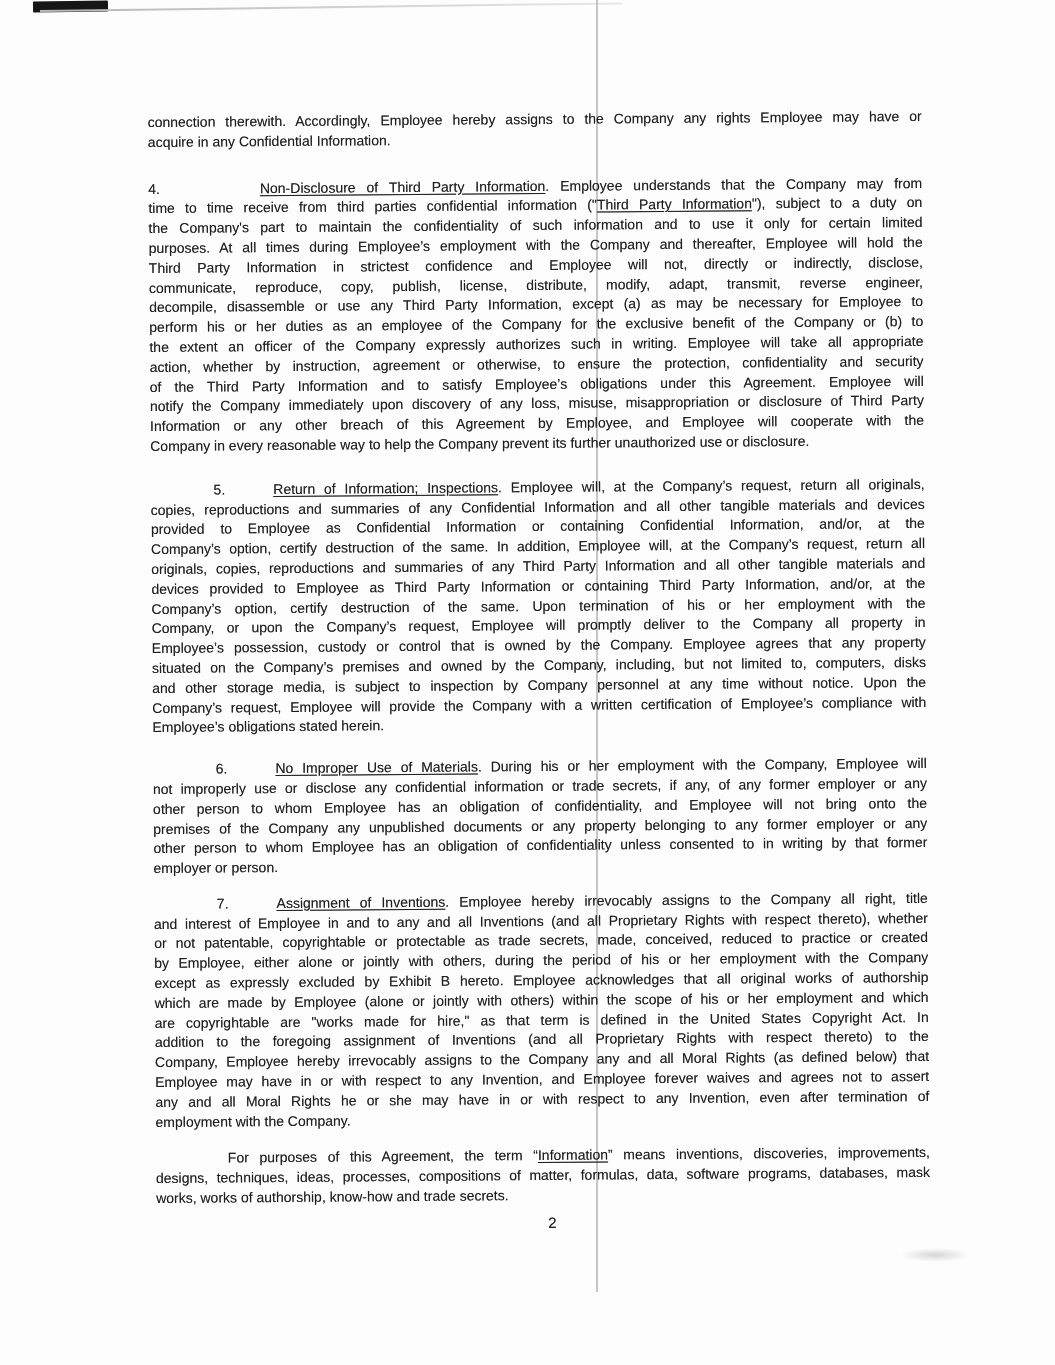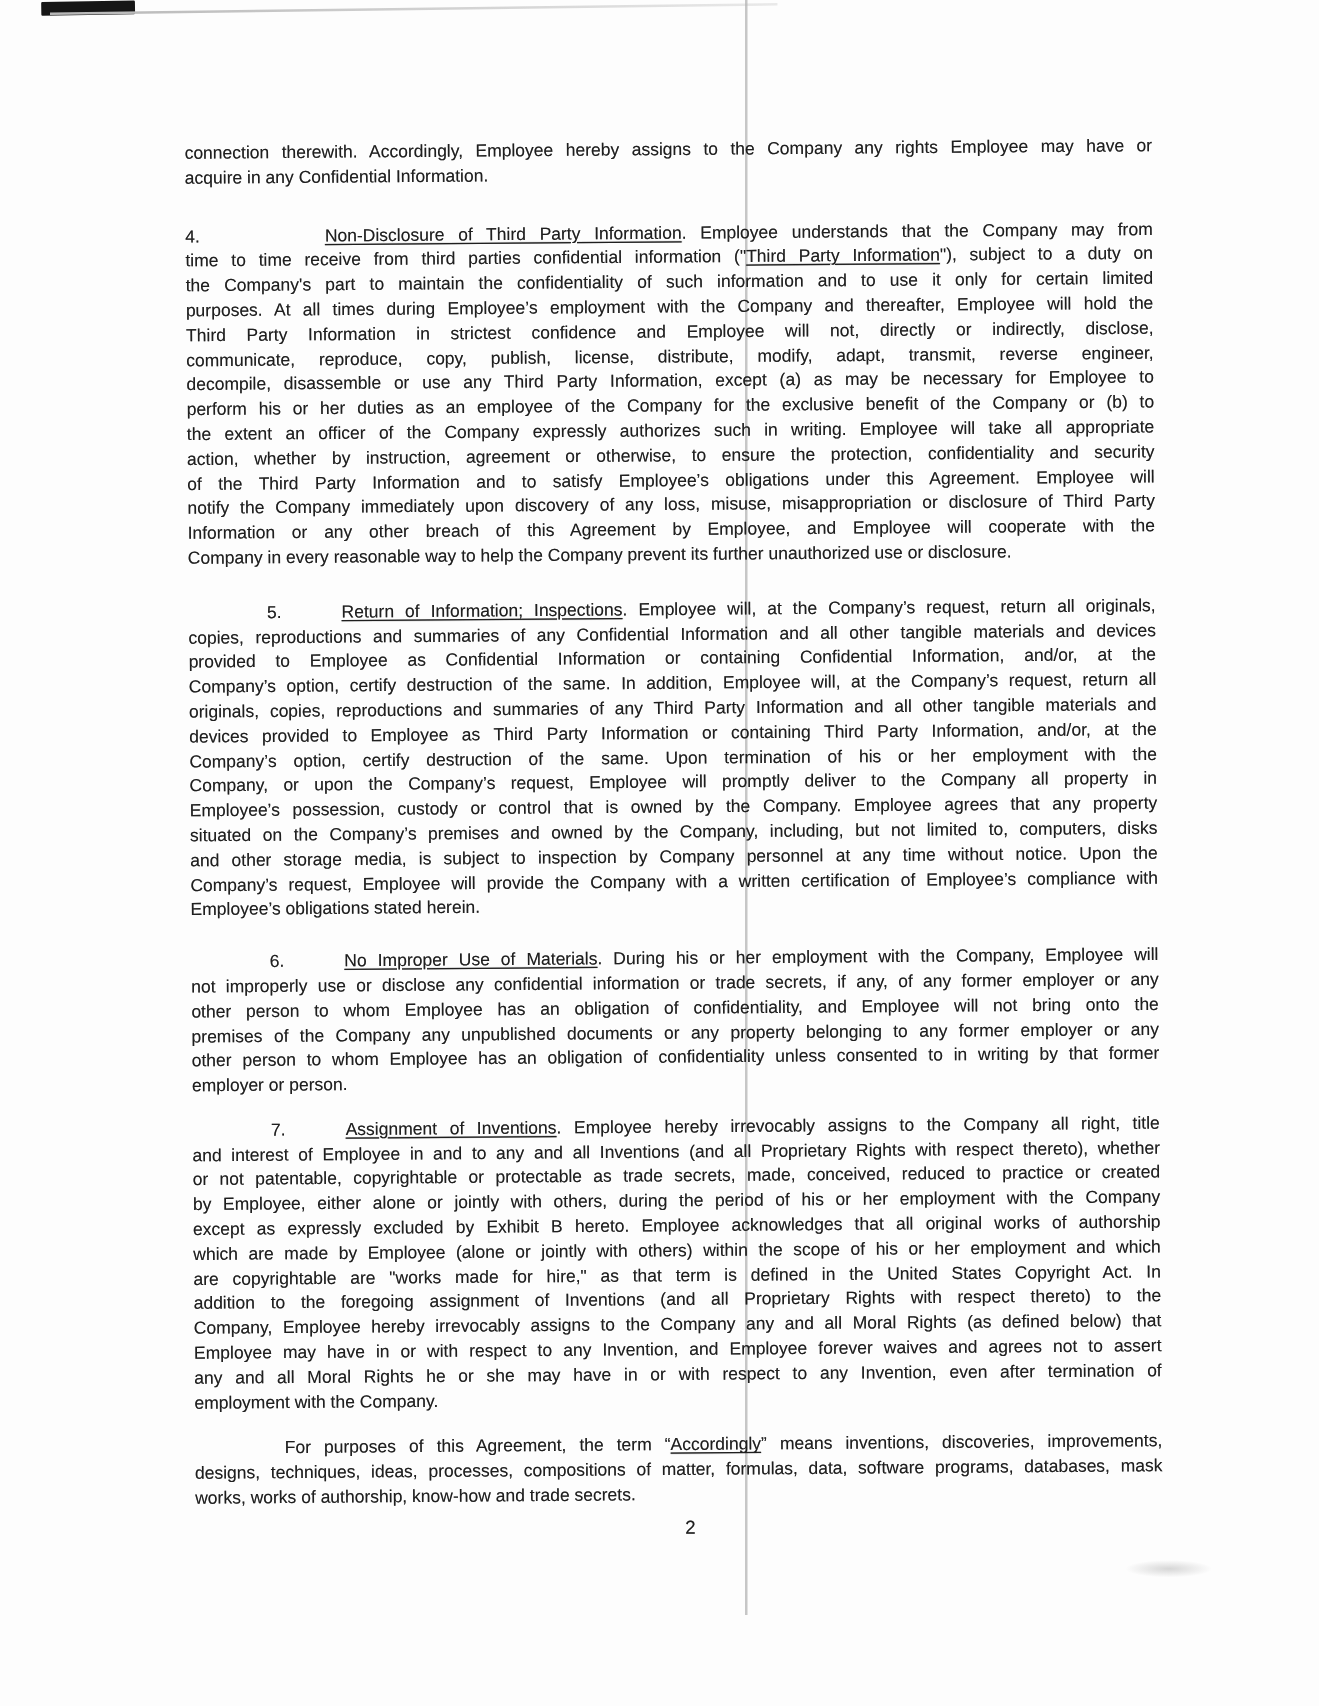--- a/index.html
+++ b/index.html
@@ -119,20 +119,20 @@
           <div class="line">except as expressly excluded by Exhibit B hereto.  Employee acknowledges that all original works of authorship</div>
           <div class="line">which are made by Employee (alone or jointly with others) within the scope of his or her employment and which</div>
           <div class="line">are copyrightable are "works made for hire," as that term is defined in the United States Copyright Act. In</div>
           <div class="line">addition to the foregoing assignment of Inventions (and all Proprietary Rights with respect thereto) to the</div>
           <div class="line">Company, Employee hereby irrevocably assigns to the Company any and all Moral Rights (as defined below) that</div>
           <div class="line">Employee may have in or with respect to any Invention, and Employee forever waives and agrees not to assert</div>
           <div class="line">any and all Moral Rights he or she may have in or with respect to any Invention, even after termination of</div>
           <div class="line last">employment with the Company.</div>
         </div>
         <div class="paragraph">
-          <div class="line"><span class="sp t4"></span>For purposes of this Agreement, the term “<span class="u">Accordingly</span>” means inventions, discoveries, improvements,</div>
+          <div class="line"><span class="sp t4"></span>For purposes of this Agreement, the term “<span class="u">Information</span>” means inventions, discoveries, improvements,</div>
           <div class="line">designs, techniques, ideas, processes, compositions of matter, formulas, data, software programs, databases, mask</div>
           <div class="line last">works, works of authorship, know-how and trade secrets.</div>
         </div>
       </div>
     <div class="page-number">2</div>
   </div>
 </div>
 
 </body></html>

